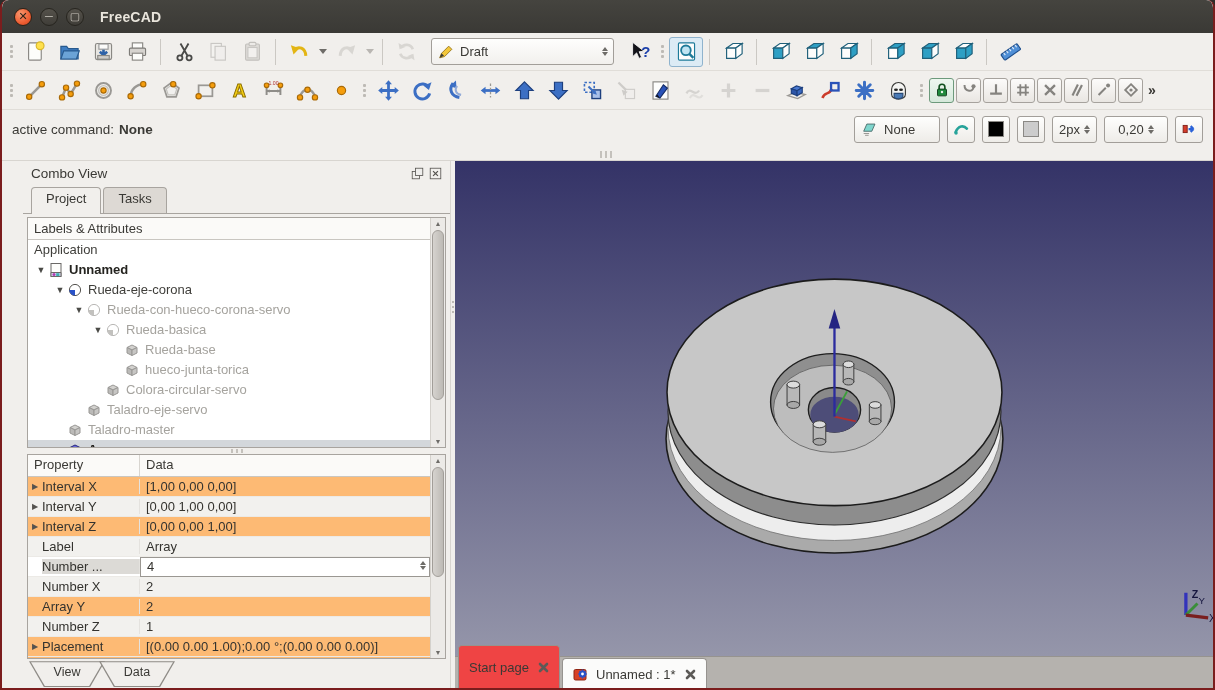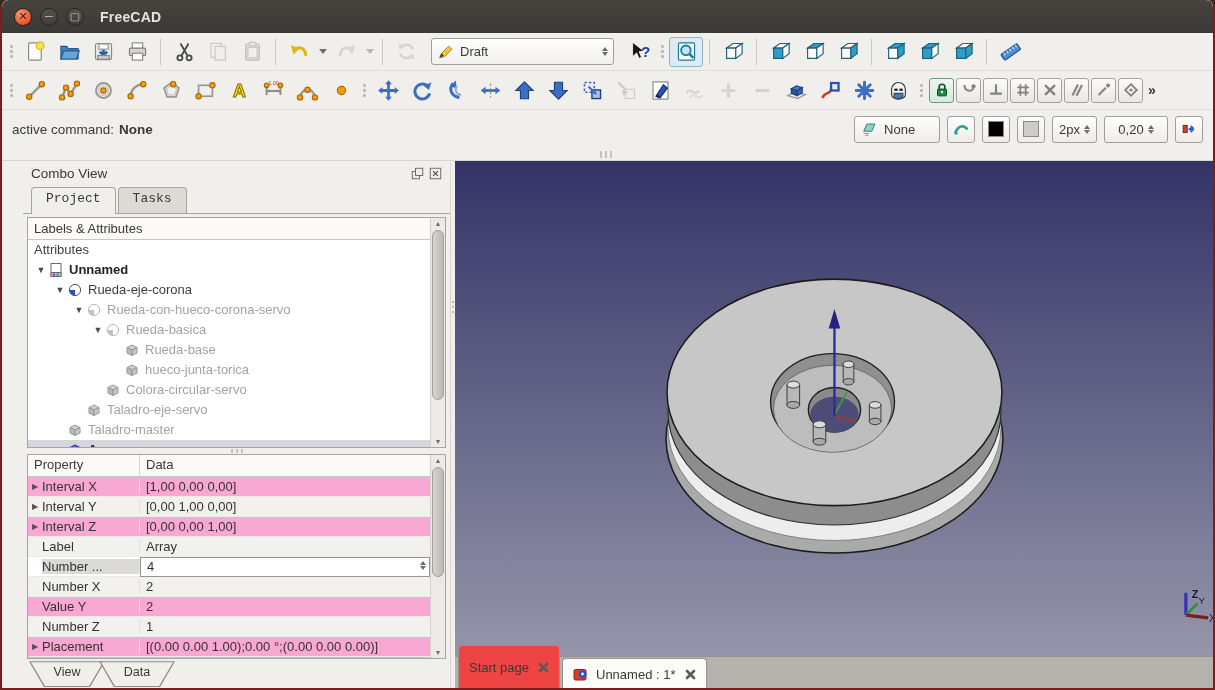--- a/index.html
+++ b/index.html
@@ -57,21 +57,21 @@
   .strip{height:13px;background:#f1efec;position:relative;border-bottom:1px solid #d8d5d0;}
   .strip .dots{position:absolute;left:598px;top:3px;display:flex;gap:3px;}
   .strip .dots i{width:2px;height:7px;background:#c4c1bc;}
   
   .main{display:flex;height:528px;margin-left:21px;}
   .combo{width:427px;background:#f1efec;display:flex;flex-direction:column;position:relative;}
   .combo-title{height:26px;display:flex;align-items:center;padding:0 8px;font-size:13.5px;color:#3a3935;}
   .combo-title .flex{flex:1;}
   .combo-title .micon{margin-left:5px;display:inline-flex;}
   .combo-title svg{width:13px;height:13px;}
-  .ptabs{display:flex;padding-left:8px;height:27px;position:relative;font-family:Liberation Mono, monospace;}
+  .ptabs{display:flex;padding-left:8px;height:27px;position:relative;}
   .ptab{padding:3px 14px 0;font-size:13px;color:#3a3935;border:1px solid #a8a49f;border-bottom:none;
         border-radius:4px 4px 0 0;background:#ddd9d4;margin-right:2px;height:27px;}
   .ptab.active{background:#f1efec;position:relative;z-index:2;}
   .ptabs::after{content:"";position:absolute;left:0;right:0;bottom:0;height:1px;background:#a8a49f;z-index:1;}
   .treeframe{margin:3px 4px 0 4px;border:1px solid #a8a49f;background:#fff;height:233px;position:relative;overflow:hidden;}
   .treeheader{height:22px;border-bottom:1px solid #c9c6c1;background:#fbfaf8;display:flex;align-items:center;
               padding:0 6px;font-size:13px;color:#3a3935;}
   .treebody{position:absolute;top:22px;left:0;right:15px;bottom:0;overflow:hidden;font-size:13px;}
   .trow{height:20px;display:flex;align-items:center;white-space:nowrap;color:#3f3e3a;}
   .trow .exp{width:14px;font-size:9px;color:#4a4a46;text-align:center;flex:none;}
@@ -80,21 +80,21 @@
   .trow.dim{color:#a5a39e;}
   .trow.dim .ticon{opacity:.6;}
   .trow.bold{font-weight:bold;color:#24231f;}
   .trow.selected{background:#d3d7db;}
   .vscroll{position:absolute;top:0;right:0;bottom:0;width:15px;background:#eceae7;border-left:1px solid #d4d1cc;}
   .vscroll .thumb{position:absolute;left:1px;right:1px;border-radius:6px;background:linear-gradient(90deg,#d6d3cf,#bdbab5);
                   border:1px solid #a29e99;}
   .vscroll .arr{position:absolute;left:0;right:0;text-align:center;font-size:7px;color:#6e6c68;}
   .hsplit{height:6px;display:flex;align-items:center;justify-content:center;gap:3px;}
   .hsplit i{width:2px;height:4px;background:#c4c1bc;}
-  .propframe{margin:0 4px;border:1px solid #a8a49f;background:#f9a8d4;height:206px;position:relative;overflow:hidden;}
+  .propframe{margin:0 4px;border:1px solid #a8a49f;background:#fdba74;height:206px;position:relative;overflow:hidden;}
   .propheader{height:22px;display:flex;border-bottom:1px solid #c9c6c1;background:#fbfaf8;font-size:13px;color:#3a3935;}
   .propheader .c1{width:112px;padding:2px 6px;border-right:1px solid #d8d5d0;}
   .propheader .c2{flex:1;padding:2px 6px;}
   .propbody{position:absolute;top:22px;left:0;right:15px;bottom:0;font-size:13px;overflow:hidden;}
   .prow{height:20px;display:flex;align-items:center;border-bottom:1px solid #eceae6;color:#34332f;}
   .prow.alt{background:#f2f1ee;}
   .prow .pexp{width:14px;font-size:8px;color:#55534f;text-align:center;flex:none;}
   .prow .pname{width:98px;flex:none;padding-right:2px;white-space:nowrap;overflow:hidden;border-right:1px solid #e4e2de;}
   .prow .pval{flex:1;padding-left:6px;white-space:nowrap;overflow:hidden;display:flex;align-items:center;}
   .prow.editing{background:#fff;}
@@ -734,21 +734,21 @@
           </span>
       </div>
       <div class="ptabs">
         <div class="ptab active">Project</div>
         <div class="ptab">Tasks</div>
       </div>
       <div class="treeframe">
         <div class="treeheader">Labels &amp; Attributes</div>
         <div class="treebody" id="tree-body">
             <div class="trow" style="padding-left: 6px;">
-              <span>Attributes</span>
+              <span>Application</span>
             </div>
             <div class="trow bold" style="padding-left: 6px;">
               <span class="exp">▼</span>
               <span class="ticon">
                 <svg viewBox="0 0 16 16">
                   <rect x="3" y="1.5" width="10" height="13" fill="#fdfdfb" stroke="#6a6866"></rect>
                   <path d="M3 10.5 h10 v4 h-10 Z" fill="#dcd9f2" stroke="#6a6866"></path>
                   <circle cx="6" cy="12.6" r="1.5" fill="#b03bb0"></circle>
                   <rect x="8.2" y="11.2" width="3.2" height="2.8" fill="#3bb0b0"></rect>
                 </svg>
@@ -910,21 +910,21 @@
             </div>
             <div class="prow alt">
               <span class="pexp"></span>
               <span class="pname">Number X</span>
               <span class="pval">
                 <span>2</span>
               </span>
             </div>
             <div class="prow">
               <span class="pexp"></span>
-              <span class="pname">Value Y</span>
+              <span class="pname">Array Y</span>
               <span class="pval">
                 <span>2</span>
               </span>
             </div>
             <div class="prow alt">
               <span class="pexp"></span>
               <span class="pname">Number Z</span>
               <span class="pval">
                 <span>1</span>
               </span>

